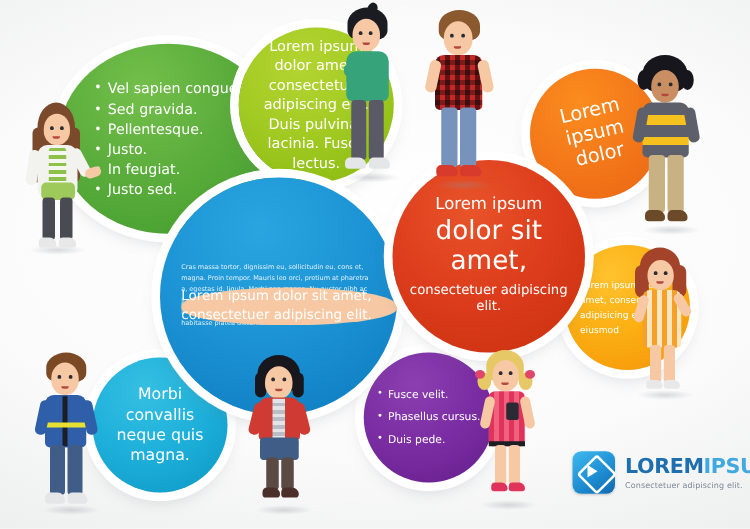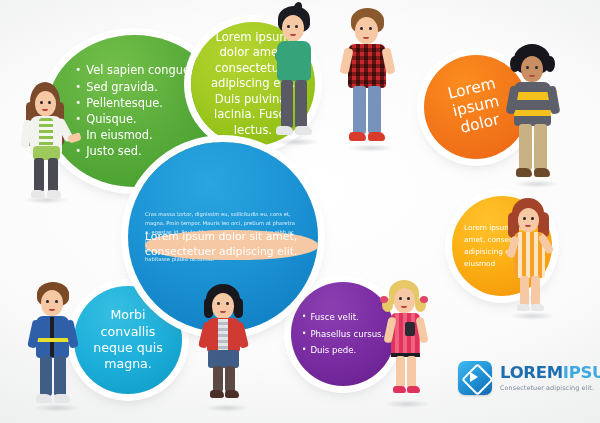--- a/index.html
+++ b/index.html
@@ -146,35 +146,42 @@
 <body>
 
 <div class="stage">
 
   <div class="bubble" id="b-green">
     <div class="txt">
       <ul>
         <li>Vel sapien congue.</li>
         <li>Sed gravida.</li>
         <li>Pellentesque.</li>
-        <li>Quisque.</li>
-        <li>In eiusmod.</li>
+        <li>Justo.</li>
+        <li>In feugiat.</li>
         <li>Justo sed.</li>
       </ul>
     </div>
   </div>
 
   <div class="bubble" id="b-lime">
     <div class="txt">Lorem ipsum dolor amet, consectetuer adipiscing elit. Duis pulvinar lacinia. Fusce lectus.</div>
   </div>
 
   <div class="bubble" id="b-orange">
     <div class="txt">Lorem ipsum dolor</div>
   </div>
 
+  <div class="bubble" id="b-red">
+    <div class="txt">
+      <div class="r1">Lorem ipsum</div>
+      <div class="r2">dolor sit amet,</div>
+      <div class="r3">consectetuer adipiscing elit.</div>
+    </div>
+  </div>
 
   <div class="bubble" id="b-blue">
     <div class="inner">
       <div class="head">Lorem ipsum dolor sit amet, consectetuer adipiscing elit.</div>
       <div class="body">Cras massa tortor, dignissim eu, sollicitudin eu, cons et, magna. Proin tempor. Mauris leo orci, pretium at pharetra a, egestas id, ligula. Morbi non magna. Nu auctor nibh ac justo. Quisque egestas imperdiet risu Nunc nibh ligula, imperdiet non, feugiat eu, commo quis, justo. In hac habitasse platea dictumst.</div>
     </div>
   </div>
 
   <div class="bubble" id="b-cyan">
     <div class="txt">Morbi convallis neque quis magna.</div>

